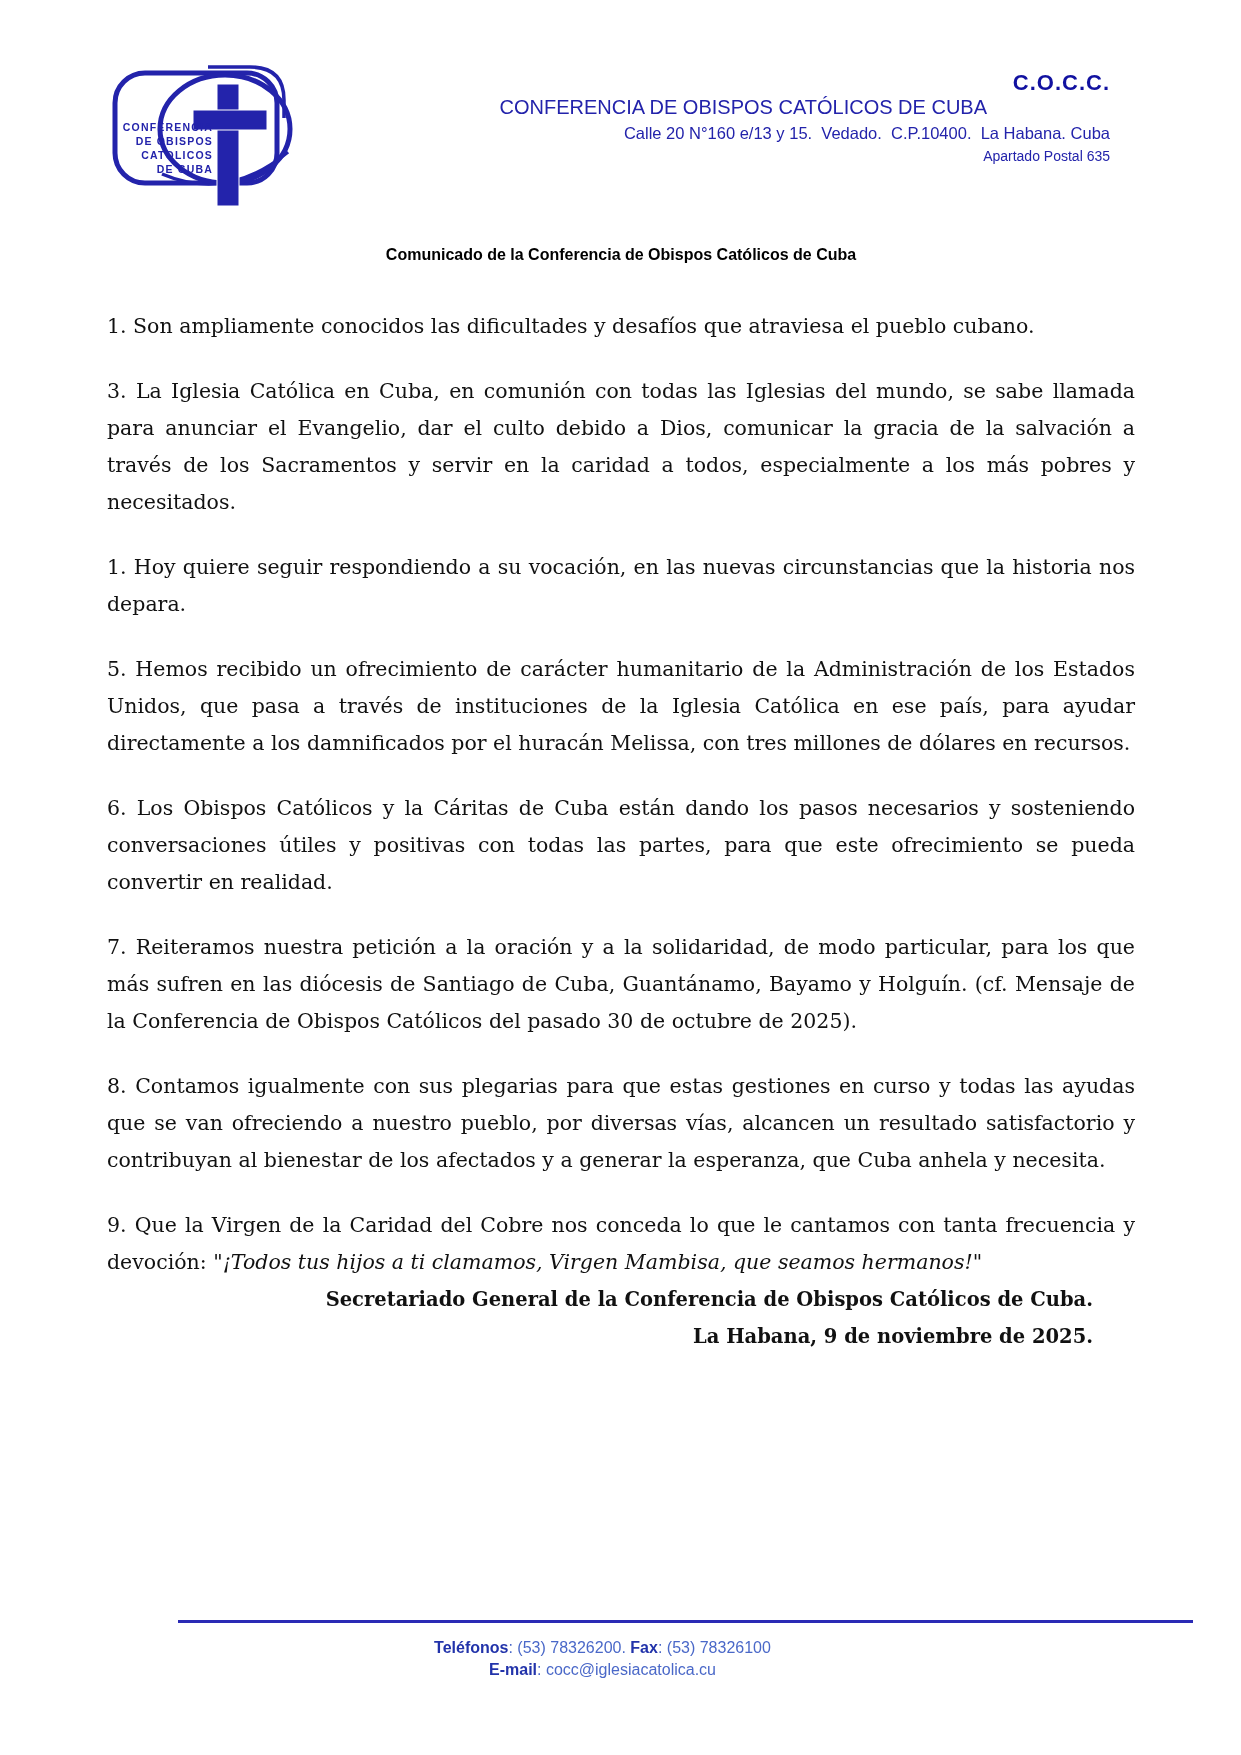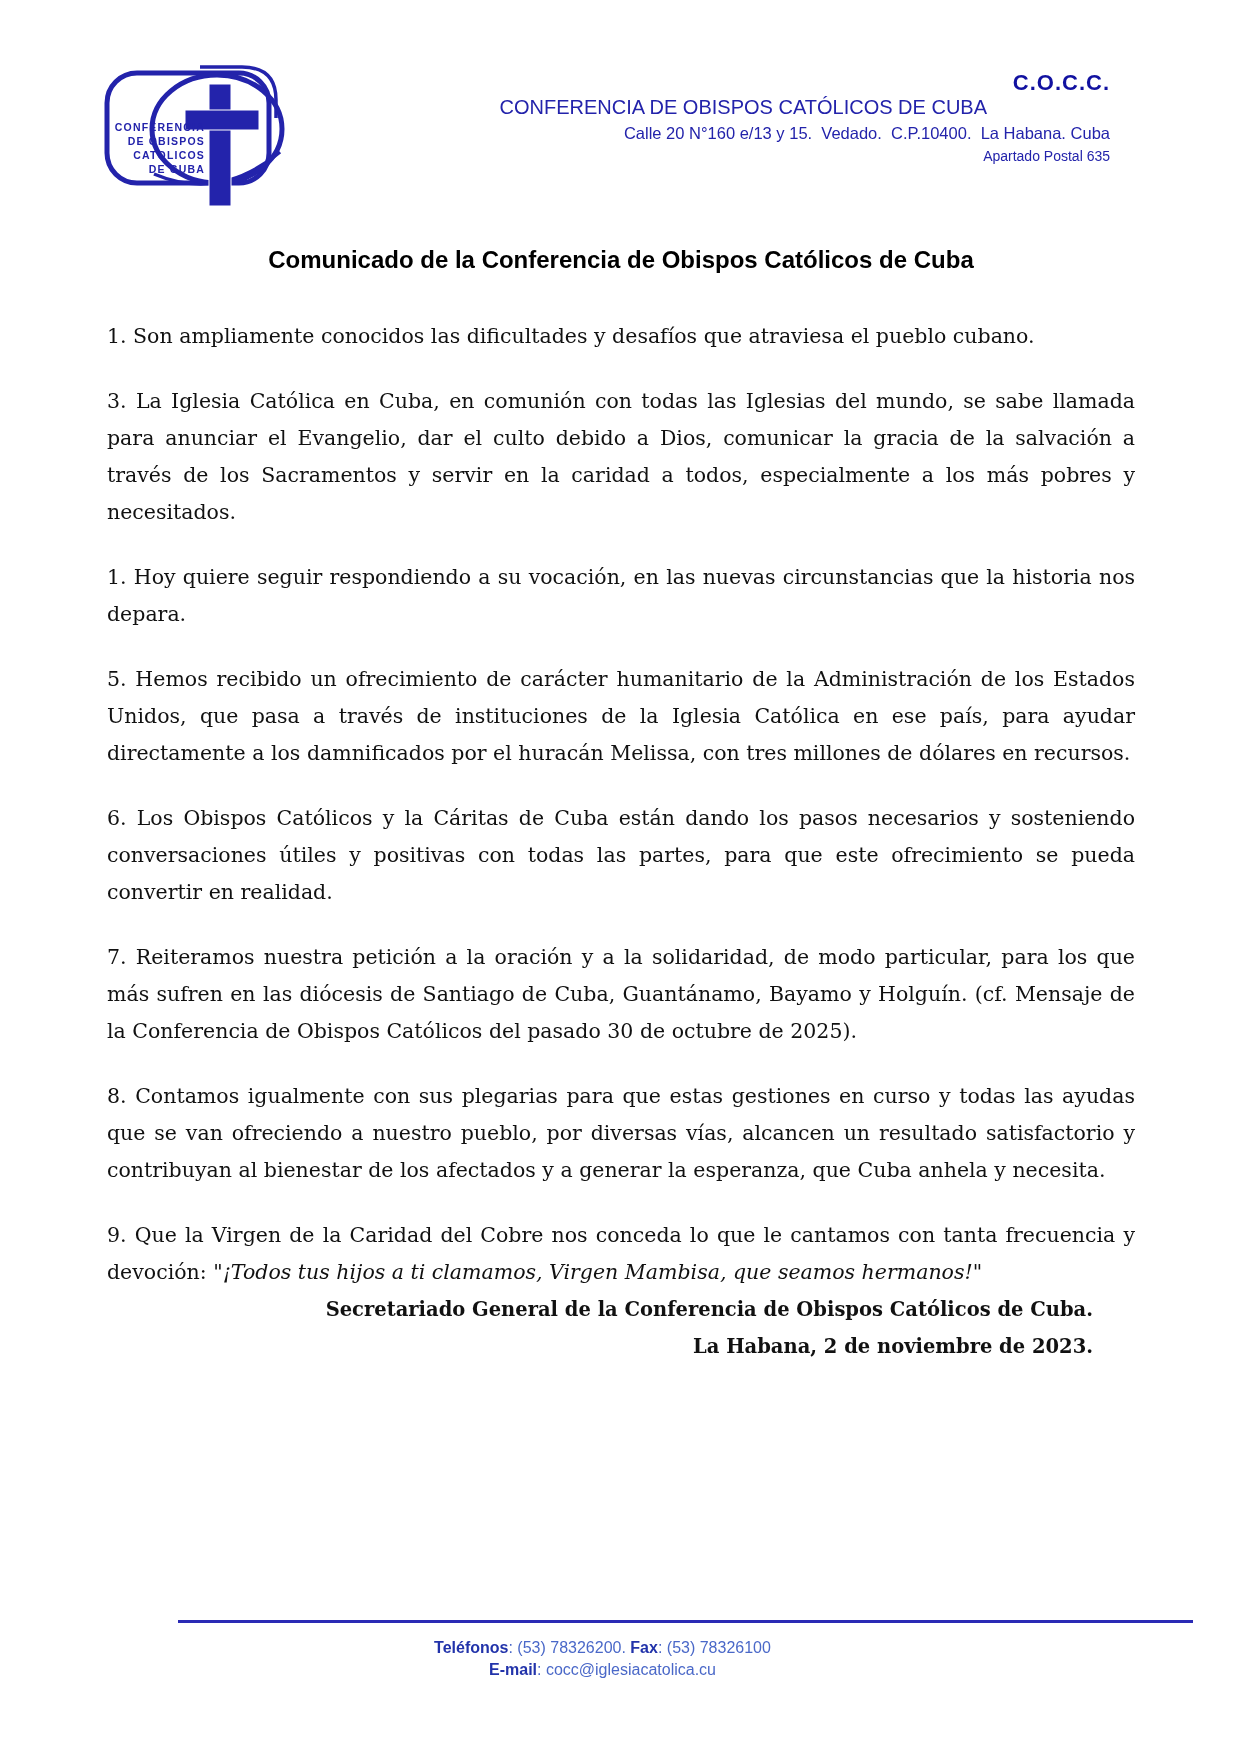--- a/index.html
+++ b/index.html
@@ -8,42 +8,42 @@
     width:1241px; height:1755px;
     margin:0 auto;
     background:#ffffff;
     font-family:"DejaVu Serif", serif;
     color:#111111;
     overflow:hidden;
   }
 
   
   .header { position:absolute; top:0; left:0; width:1241px; height:220px; }
-  .logo { position:absolute; left:92px; top:60px; width:200px; height:150px; }
+  .logo { position:absolute; left:100px; top:60px; width:200px; height:150px; }
   .header-text {
     position:absolute; top:70px; right:131px;
     text-align:right;
     font-family:"Liberation Sans", sans-serif;
     color:#2323ab;
   }
   .cocc {
     font-weight:bold; font-size:22px; letter-spacing:1px;
     color:#1111a0; 
   }
   .org-name { font-size:20px; padding-right:123px; margin-bottom:5px; }
   .addr-line { font-size:16.5px; margin-bottom:5px; white-space:pre; }
   .po-box { font-size:14px; }
 
   
   .content { position:absolute; top:246px; left:107px; width:1028px; }
   .doc-title {
     margin:0 0 44px 0;
     text-align:center;
     font-family:"Liberation Sans", sans-serif;
-    font-weight:bold; font-size:24px; color:#000000;
+    font-weight:bold; font-size:16px; color:#000000;
   }
   .para {
     margin:9px 0 28px 0;
     font-size:20.5px; line-height:37px;
     text-align:justify;
   }
   .para:last-of-type { margin-bottom:0; }
   .quote-italic { font-style:italic; }
 
   .signature {
@@ -114,21 +114,21 @@
     <p class="para">3. La Iglesia Católica en Cuba, en comunión con todas las Iglesias del mundo, se sabe llamada para anunciar el Evangelio, dar el culto debido a Dios, comunicar la gracia de la salvación a través de los Sacramentos y servir en la caridad a todos, especialmente a los más pobres y necesitados.</p>
     <p class="para">1. Hoy quiere seguir respondiendo a su vocación, en las nuevas circunstancias que la historia nos depara.</p>
     <p class="para">5. Hemos recibido un ofrecimiento de carácter humanitario de la Administración de los Estados Unidos, que pasa a través de instituciones de la Iglesia Católica en ese país, para ayudar directamente a los damnificados por el huracán Melissa, con tres millones de dólares en recursos.</p>
     <p class="para">6. Los Obispos Católicos y la Cáritas de Cuba están dando los pasos necesarios y sosteniendo conversaciones útiles y positivas con todas las partes, para que este ofrecimiento se pueda convertir en realidad.</p>
     <p class="para">7. Reiteramos nuestra petición a la oración y a la solidaridad, de modo particular, para los que más sufren en las diócesis de Santiago de Cuba, Guantánamo, Bayamo y Holguín. (cf. Mensaje de la Conferencia de Obispos Católicos del pasado 30 de octubre de 2025).</p>
     <p class="para">8. Contamos igualmente con sus plegarias para que estas gestiones en curso y todas las ayudas que se van ofreciendo a nuestro pueblo, por diversas vías, alcancen un resultado satisfactorio y contribuyan al bienestar de los afectados y a generar la esperanza, que Cuba anhela y necesita.</p>
     <p class="para"><span>9. Que la Virgen de la Caridad del Cobre nos conceda lo que le cantamos con tanta frecuencia y devoción: "</span><span class="quote-italic">¡Todos tus hijos a ti clamamos, Virgen Mambisa, que seamos hermanos!</span><span>"</span></p>
 
     <div class="signature">
       <div>Secretariado General de la Conferencia de Obispos Católicos de Cuba.</div>
-      <div>La Habana, 2 de noviembre de 2023.</div>
+      <div>La Habana, 9 de noviembre de 2025.</div>
     </div>
   </div>
 
   <div class="rule"></div>
 
   <div class="footer">
     <div><span class="lbl">Teléfonos</span><span>: (53) 78326200. </span><span class="lbl">Fax</span><span>: (53) 78326100</span></div>
     <div><span class="lbl">E-mail</span><span>: cocc@iglesiacatolica.cu</span></div>
   </div>
 

